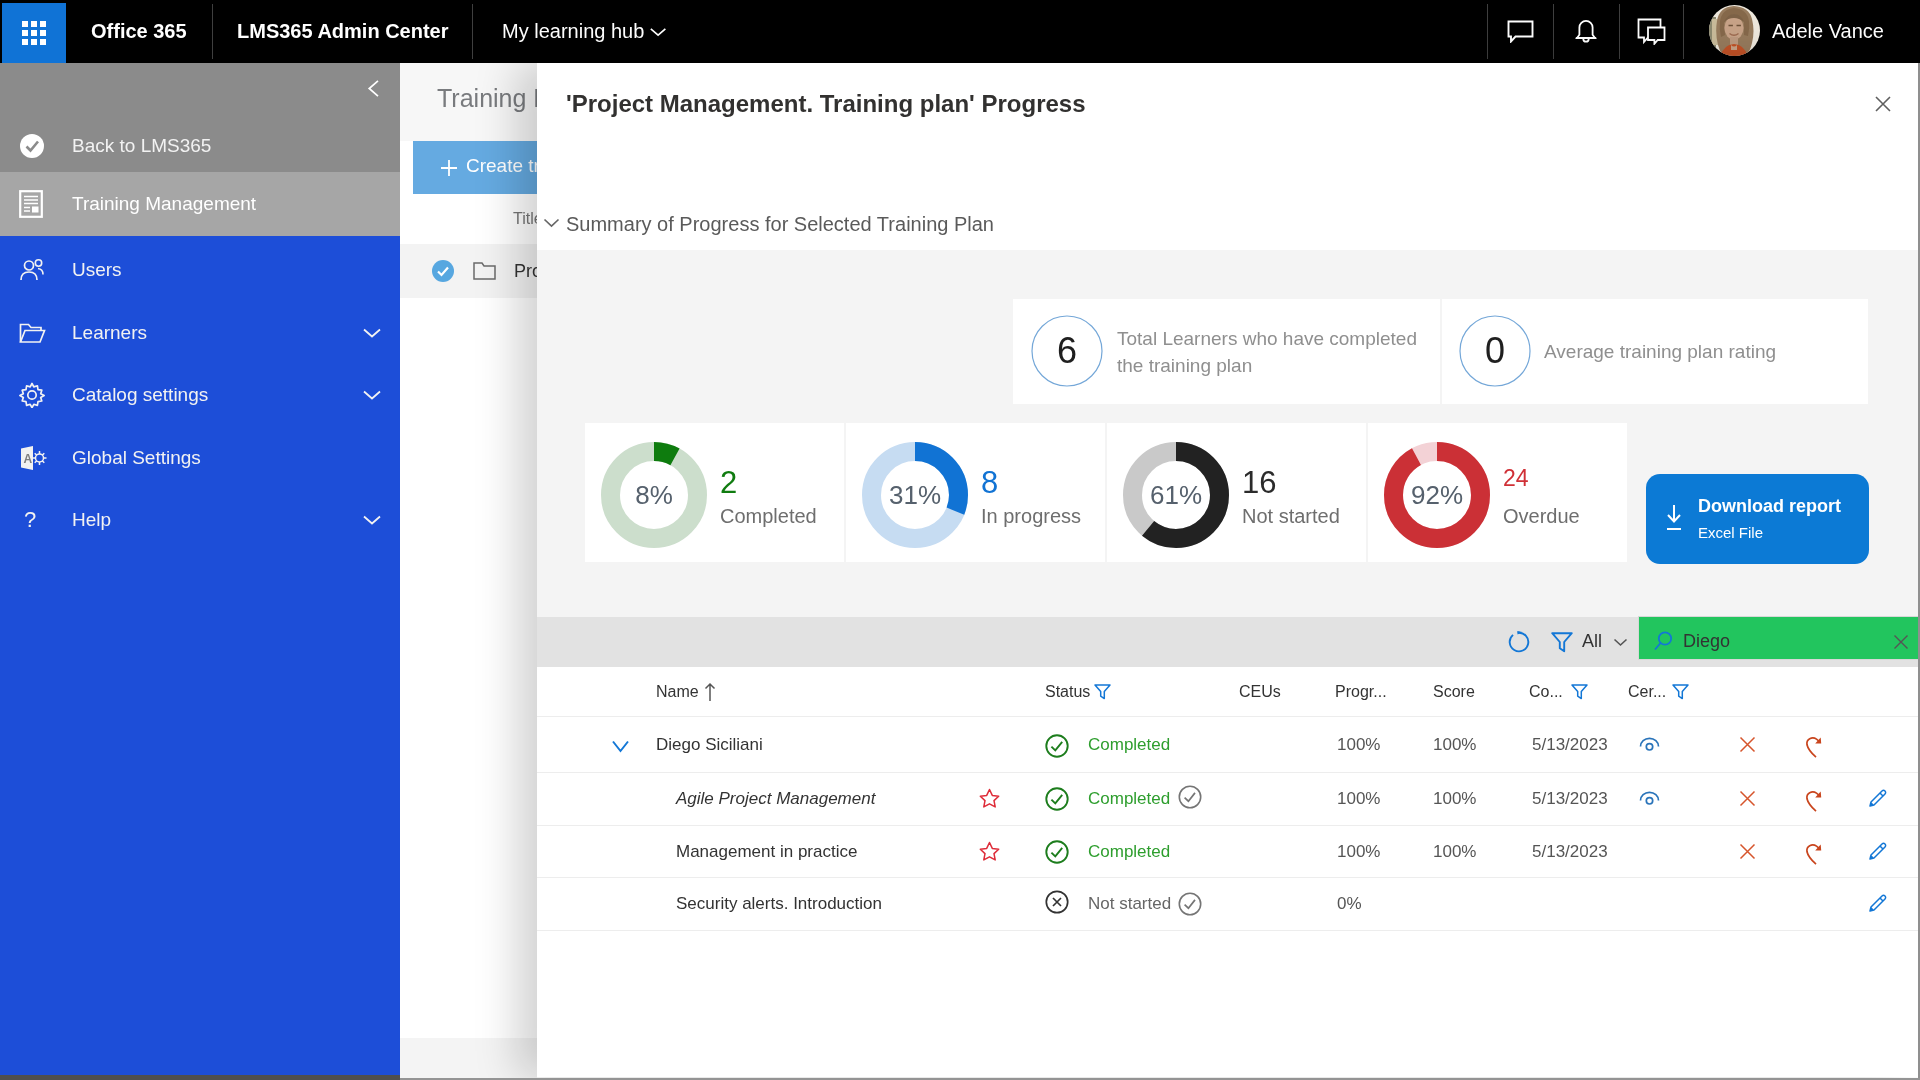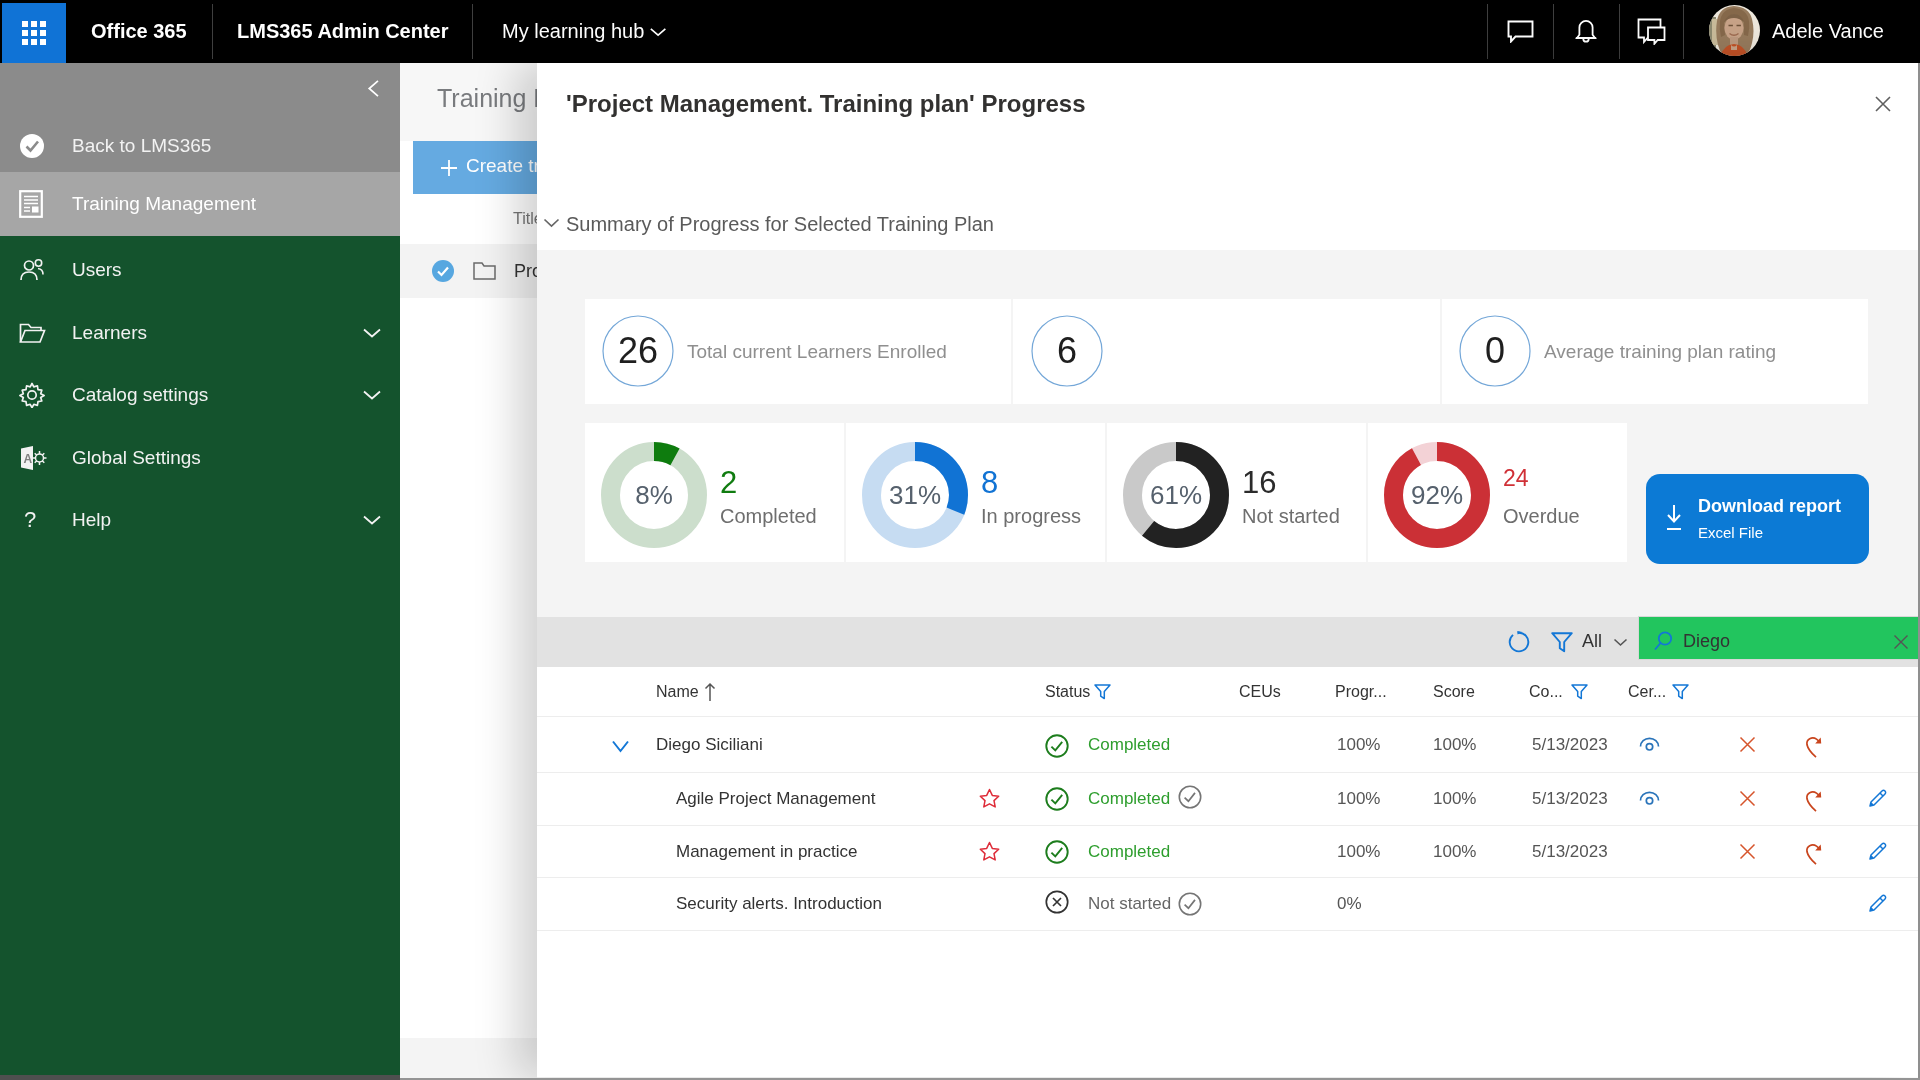--- a/index.html
+++ b/index.html
@@ -7,21 +7,21 @@
 body { font-family:"Liberation Sans", sans-serif; position:relative; background:#fff; }
 .abs { position:absolute; }
 
 
 #topbar { position:absolute; left:0; top:0; width:1920px; height:63px; background:#000; color:#fff; }
 #waffle { position:absolute; left:2px; top:3px; width:64px; height:60px; background:#1073d6; }
 .tsep { position:absolute; top:4px; height:55px; width:1px; background:#3f3f3f; }
 .ttext { position:absolute; top:0; height:63px; line-height:63px; color:#fff; white-space:nowrap; }
 
 
-#sidebar { position:absolute; left:0; top:63px; width:400px; height:1017px; background:#14532d; }
+#sidebar { position:absolute; left:0; top:63px; width:400px; height:1017px; background:#1d4ed8; }
 #sidetop { position:absolute; left:0; top:0; width:400px; height:109px; background:#8b8b8b; }
 #sidesel { position:absolute; left:0; top:109px; width:400px; height:64px; background:#a6a6a6; }
 .mitem { position:absolute; left:0; width:400px; color:#f2f2f2; font-size:19px; }
 .mlabel { position:absolute; left:72px; top:50%; transform:translateY(-50%); }
 .micon { position:absolute; left:19px; top:50%; transform:translateY(-50%); }
 .mchev { position:absolute; left:362px; top:50%; transform:translateY(-50%); }
 
 
 #bgstrip { position:absolute; left:400px; top:63px; width:137px; height:1017px; background:#fff; overflow:hidden; }
 
@@ -202,32 +202,26 @@
   <svg class="abs" style="left:1337px; top:32px;" width="18" height="18" viewBox="0 0 18 18">
       <path d="M2,2 L16,16 M16,2 L2,16" stroke="#5f5f5f" stroke-width="1.6"></path>
     </svg>
   <svg class="abs" style="left:6px; top:155px;" width="17" height="10" viewBox="0 0 17 10">
       <polyline points="1.5,1.5 8.5,8 15.5,1.5" fill="none" stroke="#666" stroke-width="1.7"></polyline>
     </svg>
   <div class="abs" style="left:29px; top:150px; font-size:20px; color:#5a5a5a;">Summary of Progress for Selected Training Plan</div>
 
   <div id="graysec">
 
-    <div class="card" style="left:48px; top:49px; width:426px; height:105px;">
-      <svg class="abs" style="left:17px; top:16px;" width="72" height="72" viewBox="0 0 72 72">
-          <circle cx="36" cy="36" r="35" fill="none" stroke="#74a7d8" stroke-width="1.2"></circle>
-        </svg>
-      <div class="abs" style="left:17px; top:16px; width:72px; height:72px; line-height:72px; text-align:center; font-size:36px; color:#1f1f1f;">26</div>
-      <div class="abs" style="left:102px; top:0; height:105px; display:flex; align-items:center; font-size:19px; color:#8f8f8f;">Total current Learners Enrolled</div>
-    </div>
     <div class="card" style="left:476px; top:49px; width:427px; height:105px;">
       <svg class="abs" style="left:18px; top:16px;" width="72" height="72" viewBox="0 0 72 72">
           <circle cx="36" cy="36" r="35" fill="none" stroke="#74a7d8" stroke-width="1.2"></circle>
         </svg>
       <div class="abs" style="left:18px; top:16px; width:72px; height:72px; line-height:72px; text-align:center; font-size:36px; color:#1f1f1f;">6</div>
+      <div class="abs" style="left:104px; top:0; height:105px; display:flex; align-items:center; font-size:19px; color:#8f8f8f; line-height:27px;">Total Learners who have completed<br>the training plan</div>
     </div>
     <div class="card" style="left:905px; top:49px; width:426px; height:105px;">
       <svg class="abs" style="left:17px; top:16px;" width="72" height="72" viewBox="0 0 72 72">
           <circle cx="36" cy="36" r="35" fill="none" stroke="#74a7d8" stroke-width="1.2"></circle>
         </svg>
       <div class="abs" style="left:17px; top:16px; width:72px; height:72px; line-height:72px; text-align:center; font-size:36px; color:#1f1f1f;">0</div>
       <div class="abs" style="left:102px; top:0; height:105px; display:flex; align-items:center; font-size:19px; color:#8f8f8f;">Average training plan rating</div>
     </div>
 
     <div class="card" style="left:48px; top:173px; width:259px; height:139px;">
@@ -357,21 +351,21 @@
     <svg class="abs" style="left:1202px; top:20px;" width="17" height="17" viewBox="0 0 17 17">
         <path d="M1.5,1.5 L15.5,15.5 M15.5,1.5 L1.5,15.5" stroke="#d6552c" stroke-width="1.5"></path>
       </svg>
     <svg class="abs" style="left:1263px; top:18px;" width="23" height="25" viewBox="0 0 23 25">
         <path d="M16,23.2 Q8.3,16.5 7,10.8 Q6.3,6.6 9.7,4.7 Q13.2,3 16.5,5.1 Q18.3,6.4 19.5,8.2" fill="none" stroke="#c9451d" stroke-width="1.7"></path>
         <polygon points="15.2,9.6 21.2,9.6 20.7,3.4" fill="#c9451d"></polygon>
       </svg>
   </div>
 
   <div class="abs" style="left:0; top:709px; width:1383px; height:53px;">
-    <div class="cellt abs" style="left:139px; top:17px;">Agile Project Management</div>
+    <div class="cellt abs" style="left:139px; top:17px;font-style:italic;">Agile Project Management</div>
     <svg class="abs" style="left:442px; top:16px;" width="21" height="20" viewBox="0 0 21 20">
         <path d="M10.5,1.5 l2.8,5.9 6.4,0.8 -4.7,4.4 1.2,6.3 -5.7,-3.1 -5.7,3.1 1.2,-6.3 -4.7,-4.4 6.4,-0.8 z" fill="none" stroke="#de2c39" stroke-width="1.5" stroke-linejoin="round"></path>
       </svg>
     <svg class="abs" style="left:508px; top:14.5px;" width="24" height="24" viewBox="0 0 24 24">
         <circle cx="12" cy="12" r="10.7" fill="none" stroke="#1d7d1d" stroke-width="1.9"></circle>
         <polyline points="6.4,12.6 10.3,16.4 17.2,7.8" fill="none" stroke="#1d7d1d" stroke-width="1.9"></polyline>
       </svg>
     <div class="abs" style="left:551px; top:17px; font-size:17px; color:#2e9e2e;">Completed</div>
     <svg class="abs" style="left:641px; top:12.5px;" width="24" height="24" viewBox="0 0 24 24">
         <circle cx="12" cy="12" r="10.7" fill="none" stroke="#757575" stroke-width="1.6"></circle>

